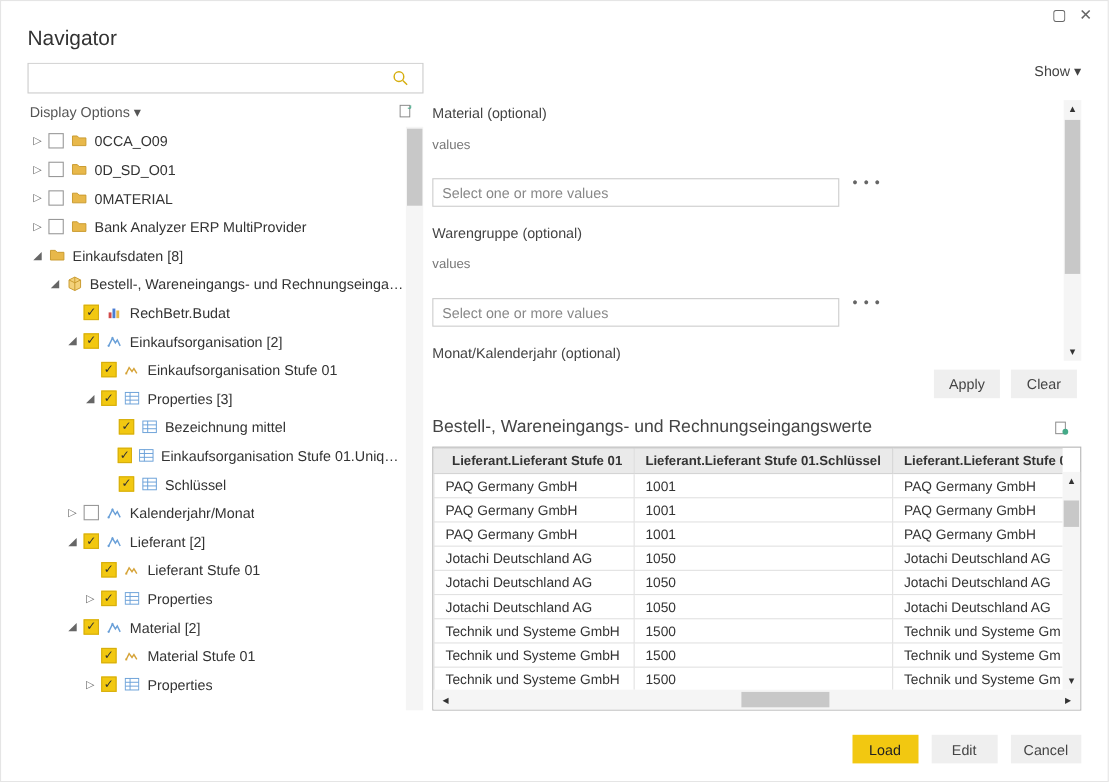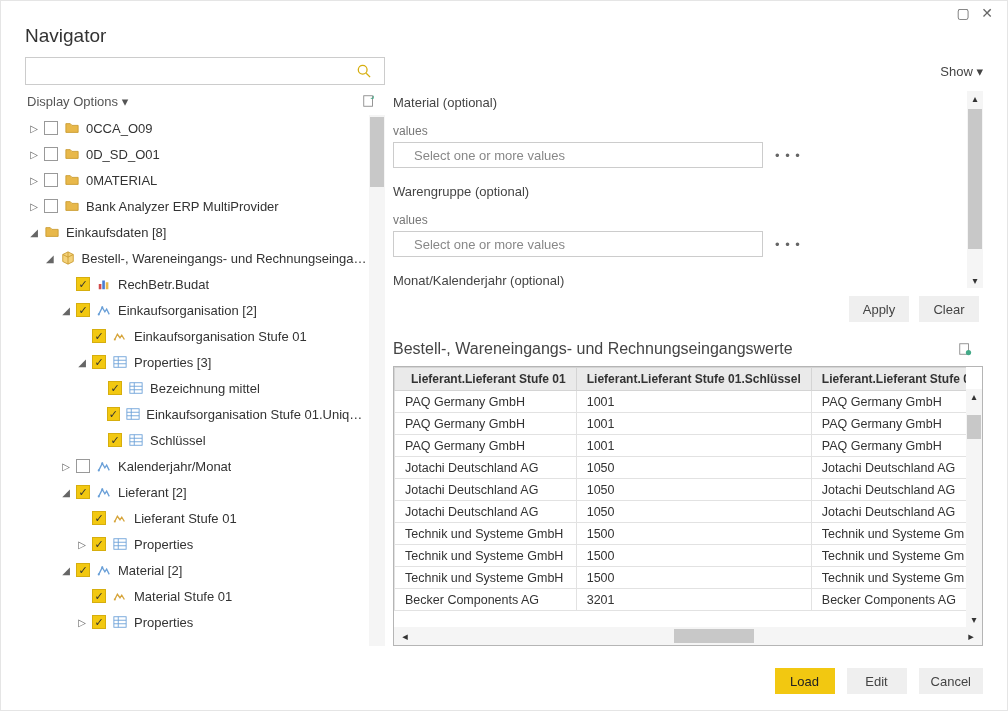--- a/index.html
+++ b/index.html
@@ -20,30 +20,30 @@
   .tree-scroll .thumb { position:absolute; left:1px; right:1px; top:2px; height:70px; background:#c8c8c8;}
   .node { display:flex; align-items:center; height:26px; white-space:nowrap; overflow:hidden; text-overflow:ellipsis;}
   .chev { width:10px; text-align:center; color:#666; font-size:10px; margin-right:5px;}
   .chev.empty {visibility:hidden;}
   .cb { width:14px; height:14px; border:1px solid #999; margin-right:6px; display:inline-flex; align-items:center; justify-content:center; font-size:11px; color:#333; background:#fff;}
   .cb.checked { background:#f2c811; border-color:#d6ae0e;}
   .cb.checked::after{content:"✓"; font-size:11px; line-height:1;}
   .icn { width:16px; height:16px; margin-right:6px; display:inline-flex; align-items:center; justify-content:center;}
   .node span.lbl { overflow:hidden; text-overflow:ellipsis;}
   .ind0{padding-left:4px;} .ind1{padding-left:20px;} .ind2{padding-left:36px;} .ind3{padding-left:52px;} .ind4{padding-left:68px;}
-  .show-row{ display:flex; justify-content:flex-end; align-items:center; height:28px; color:#444; }
+  .show-row{ display:flex; justify-content:flex-end; height:28px; color:#444; }
   .filters { position:relative; padding-right:20px; margin-top:6px;}
   .filter-scroll { position:absolute; right:0; top:0; bottom:0; width:16px; background:#f5f5f5;}
   .filter-scroll .up,.filter-scroll .down{position:absolute;left:0;right:0;text-align:center;font-size:10px;color:#333;}
   .filter-scroll .up{top:2px;} .filter-scroll .down{bottom:2px;}
   .filter-scroll .thumb{position:absolute;left:1px;right:1px;top:18px;height:140px;background:#c8c8c8;}
   .flabel{ color:#444; font-size:13px; margin-top:4px;}
   .fsub{ color:#777; font-size:12px; margin-top:14px;}
   .frow{ display:flex; align-items:center; margin-top:4px; gap:12px; }
-  .finput{ flex:0 0 370px; border:1px solid #ccc; height:26px; padding:2px 20px; color:#888; display:flex; align-items:center;}
+  .finput{ flex:0 0 370px; border:1px solid #ccc; height:26px; padding:2px 8px; color:#888; display:flex; align-items:center;margin-top:20px;}
   .dots{color:#666; letter-spacing:1px;}
   .btn-row{ display:flex; justify-content:flex-end; gap:10px; margin-top:8px; padding-right:4px;}
   .btn{ min-width:60px; height:26px; background:#efefef; border:none; color:#444; font-size:13px; padding:0 12px;}
   .btn.primary{ background:#f2c811; color:#222;}
   .preview-title{ display:flex; justify-content:space-between; align-items:center; margin-top:18px; color:#444; font-size:16px; padding-right:4px;}
   .table-wrap{ border:1px solid #b5b5b5; margin-top:8px; position:relative; flex:1; display:flex; flex-direction:column; min-height:0;}
   .grid-scroll-v{ position:absolute; right:0; top:22px; bottom:18px; width:16px; background:#f5f5f5;}
   .grid-scroll-v .thumb{position:absolute;left:1px;right:1px;top:26px;height:24px;background:#c8c8c8;}
   .grid-scroll-v .up,.grid-scroll-v .down{position:absolute;left:0;right:0;text-align:center;font-size:10px;color:#333;}
   .grid-scroll-v .up{top:2px;} .grid-scroll-v .down{bottom:2px;}

